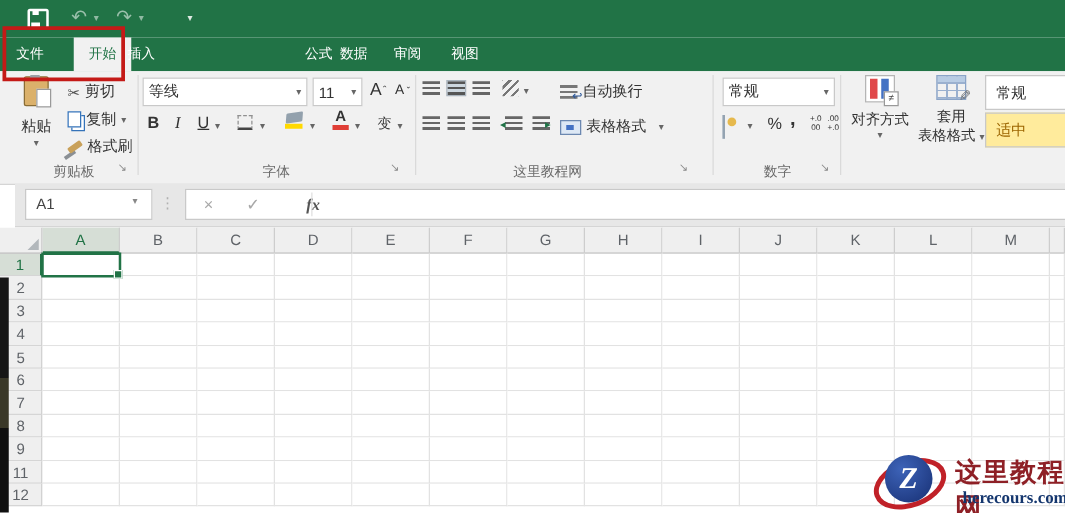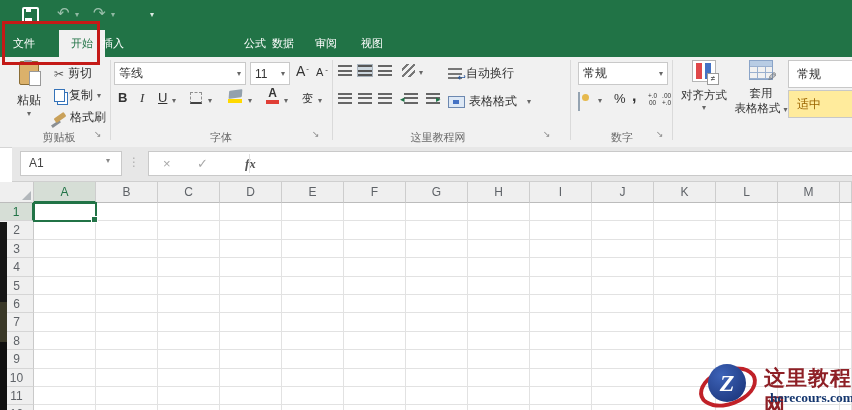--- a/index.html
+++ b/index.html
@@ -462,37 +462,20 @@
         <div class="cell"></div>
         <div class="cell"></div>
         <div class="cell"></div>
         <div class="cell"></div>
         <div class="cell"></div>
         <div class="cell"></div>
         <div class="cell"></div>
         <div class="cell sliver"></div>
       </div>
       <div class="grow">
-        <div class="rowh">10</div>
-        <div class="cell"></div>
-        <div class="cell"></div>
-        <div class="cell"></div>
-        <div class="cell"></div>
-        <div class="cell"></div>
-        <div class="cell"></div>
-        <div class="cell"></div>
-        <div class="cell"></div>
-        <div class="cell"></div>
-        <div class="cell"></div>
-        <div class="cell"></div>
-        <div class="cell"></div>
-        <div class="cell"></div>
-        <div class="cell sliver"></div>
-      </div>
-      <div class="grow">
         <div class="rowh">11</div>
         <div class="cell"></div>
         <div class="cell"></div>
         <div class="cell"></div>
         <div class="cell"></div>
         <div class="cell"></div>
         <div class="cell"></div>
         <div class="cell"></div>
         <div class="cell"></div>
         <div class="cell"></div>

